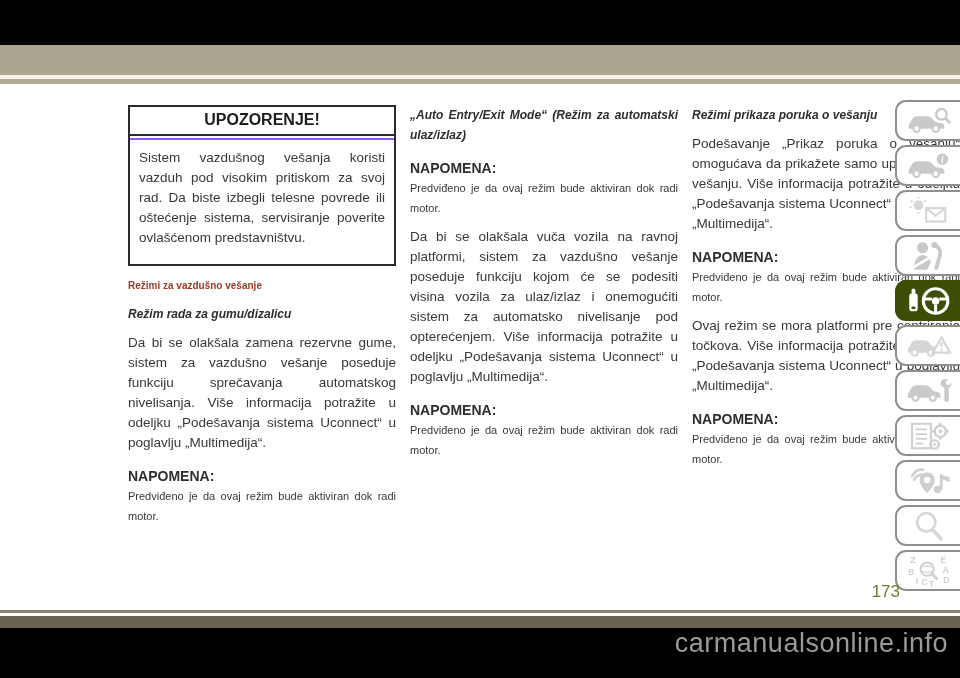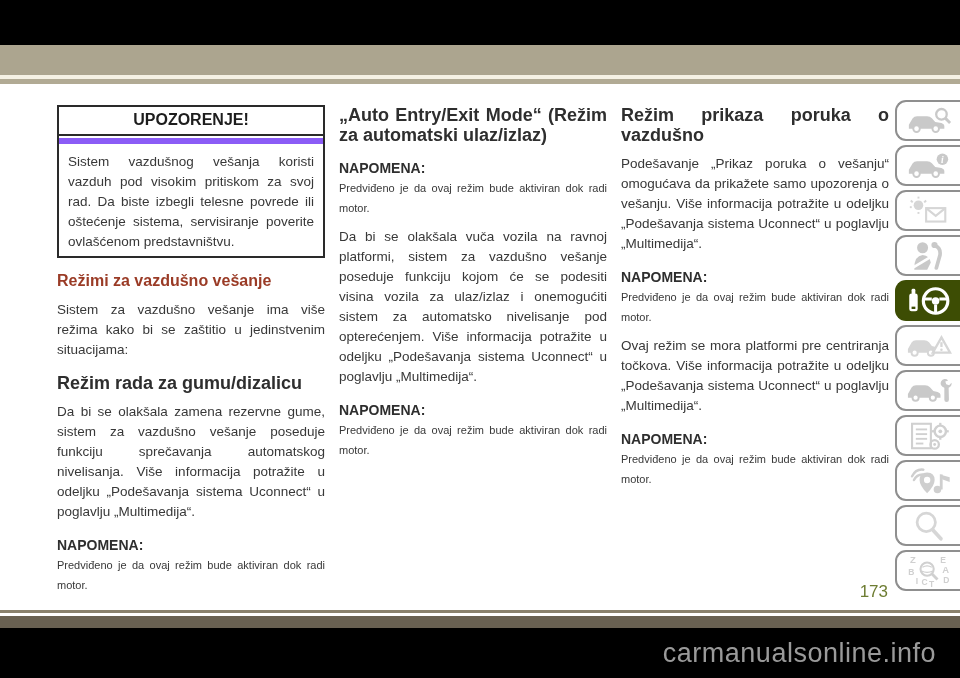--- a/index.html
+++ b/index.html
@@ -15,56 +15,58 @@
   .top-black  { height:45px; background:#000; }
   .top-band   { height:30px; background:#aca58f; }
   .top-line-light { height:4px; background:#f5f1e4; }
   .top-line-tan   { height:5px; background:#b1aa94; }
 
   .bottom-line-dark  { height:3px; background:#8a826e; }
   .bottom-line-light { height:3px; background:#ffffff; }
   .bottom-band  { height:12px; background:#696152; }
   .bottom-black {
     height:50px; background:#000;
-    display:flex; align-items:center; justify-content:flex-end;
-    padding-right:24px;
+    display:flex; justify-content:flex-end;
+    padding-right:12px;
   }
   .watermark {
     color:#9a9a9a; font-size:27px; letter-spacing:0.5px;
     font-family:"Liberation Sans", sans-serif;
   }
 
   
   .content {
     position:relative;
     height:526px;
     background:#fff;
   }
   .columns {
     display:flex;
     gap:14px;
     padding:21px 0 0 57px;
+    justify-content:flex-end;
   }
   .col { width:268px; color:#383838; }
 
   .body-text {
     font-size:13.5px; line-height:20px;
     text-align:justify;
     margin-bottom:9px;
     color:#383838;
   }
   .bold-head {
-    font-size:18px; font-weight:bold; line-height:20px;
+    font-size:12px; font-weight:bold; line-height:20px;
     text-align:justify;
     margin:13px 0 9px 0;
     color:#2e2e2e;
+    font-style:italic;
   }
   .bold-head.first { margin-top:0; }
   .red-head {
-    font-size:16px; font-weight:bold;
+    font-size:10px; font-weight:bold;
     color:#9a3b26;
     margin:14px 0 10px 0;
   }
   .note-label {
     font-size:14px; font-weight:bold; line-height:20px;
     margin-top:13px; color:#2e2e2e;
   }
   .note-body {
     font-size:11px; line-height:20px;
     text-align:justify; margin-bottom:9px; color:#383838;
@@ -75,23 +77,23 @@
     border:2px solid #2a2a2a;
     margin-bottom:3px;
   }
   .warning-title {
     font-size:16px; font-weight:bold; text-align:center;
     padding:4px 0 5px 0;
     border-bottom:2px solid #2a2a2a;
     color:#1d1d1d;
   }
   .warning-body {
-    border-top:6px solid #8b5cf6;
+    border-top:2px solid #8b5cf6;
     margin-top:2px;
-    padding:8px 9px 4px 9px;
+    padding:8px 9px 16px 9px;
     font-size:13.5px; line-height:20px; text-align:justify;
     color:#383838;
   }
 
   
   .sidebar {
     position:absolute; top:16px; right:0;
     width:65px;
     display:flex; flex-direction:column; gap:4px;
   }
@@ -104,59 +106,58 @@
     display:flex; align-items:center; justify-content:center;
   }
   .tab.active {
     background:#3d4d04;
     border-color:#3d4d04;
   }
   .tab svg { display:block; }
 
   
   .page-number {
-    position:absolute; right:72px; bottom:8px;
+    position:absolute; right:60px; bottom:8px;
     font-size:17px; color:#6e7d33;
   }
 </style>
 </head>
 <body>
 
 <div class="top-black"></div>
 <div class="top-band"></div>
 <div class="top-line-light"></div>
 <div class="top-line-tan"></div>
 
 <div class="content">
   <div class="columns">
 
     <div class="col">
       <div class="warning-box">
         <div class="warning-title">UPOZORENJE!</div>
         <div class="warning-body">Sistem vazdušnog vešanja koristi vazduh pod visokim pritiskom za svoj rad. Da biste izbegli telesne povrede ili oštećenje sistema, servisiranje poverite ovlašćenom predstavništvu.</div>
       </div>
       <div class="red-head">Režimi za vazdušno vešanje</div>
-      <p class="body-text">Sistem za vazdušno vešanje ima više režima kako bi se zaštitio u jedinstvenim situacijama:</p>
       <div class="bold-head">Režim rada za gumu/dizalicu</div>
       <p class="body-text">Da bi se olakšala zamena rezervne gume, sistem za vazdušno vešanje poseduje funkciju sprečavanja automatskog nivelisanja. Više informacija potražite u odeljku „Podešavanja sistema Uconnect“ u poglavlju „Multimedija“.</p>
       <div class="note-label">NAPOMENA:</div>
       <p class="note-body">Predviđeno je da ovaj režim bude aktiviran dok radi motor.</p>
     </div>
 
     <div class="col">
       <div class="bold-head first">„Auto Entry/Exit Mode“ (Režim za automatski ulaz/izlaz)</div>
       <div class="note-label">NAPOMENA:</div>
       <p class="note-body">Predviđeno je da ovaj režim bude aktiviran dok radi motor.</p>
       <p class="body-text">Da bi se olakšala vuča vozila na ravnoj platformi, sistem za vazdušno vešanje poseduje funkciju kojom će se podesiti visina vozila za ulaz/izlaz i onemogućiti sistem za automatsko nivelisanje pod opterećenjem. Više informacija potražite u odeljku „Podešavanja sistema Uconnect“ u poglavlju „Multimedija“.</p>
       <div class="note-label">NAPOMENA:</div>
       <p class="note-body">Predviđeno je da ovaj režim bude aktiviran dok radi motor.</p>
     </div>
 
     <div class="col">
-      <div class="bold-head first">Režim prikaza poruka o vazdušno</div>
+      <div class="bold-head first">Režimi prikaza poruka o vešanju</div>
       <p class="body-text">Podešavanje „Prikaz poruka o vešanju“ omogućava da prikažete samo upozorenja o vešanju. Više informacija potražite u odeljku „Podešavanja sistema Uconnect“ u poglavlju „Multimedija“.</p>
       <div class="note-label">NAPOMENA:</div>
       <p class="note-body">Predviđeno je da ovaj režim bude aktiviran dok radi motor.</p>
       <p class="body-text">Ovaj režim se mora platformi pre centriranja točkova. Više informacija potražite u odeljku „Podešavanja sistema Uconnect“ u poglavlju „Multimedija“.</p>
       <div class="note-label">NAPOMENA:</div>
       <p class="note-body">Predviđeno je da ovaj režim bude aktiviran dok radi motor.</p>
     </div>
   </div>
 
   <div class="sidebar">

